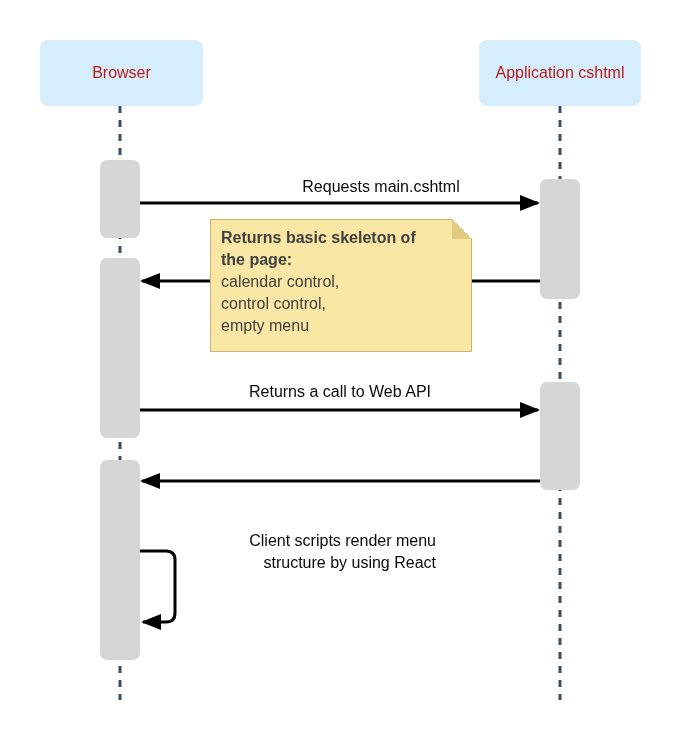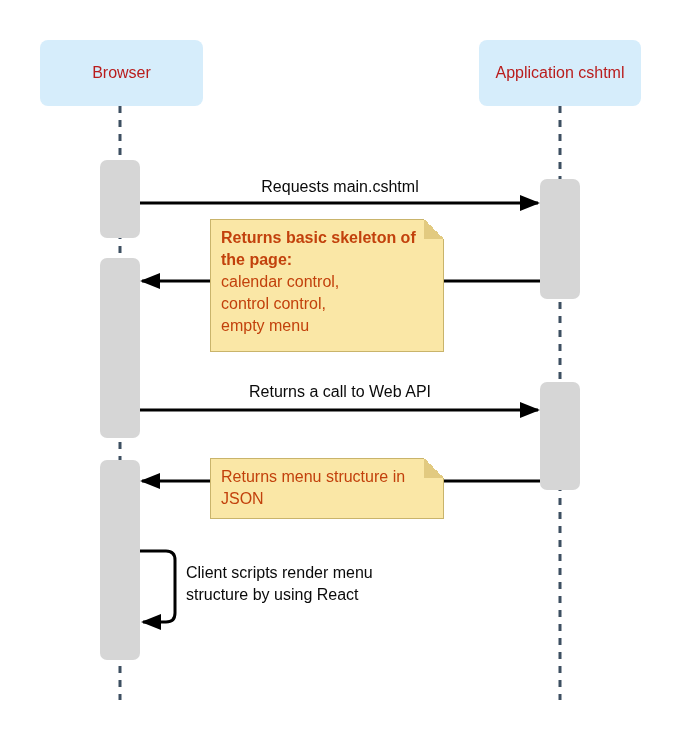--- a/index.html
+++ b/index.html
@@ -60,41 +60,41 @@
     position: absolute;
     left: 140px;
     width: 400px;
     text-align: center;
     font-size: 16px;
     color: #0a0a0a;
     z-index: 4;
     white-space: pre-line;
     line-height: 22px;
   }
-  .msg-1 { top: 176px; }
+  .msg-1 { top: 176px; padding-left: 41px; }
   .msg-2 { top: 381px; }
   .msg-self {
     left: 186px;
-    top: 562px;
+    top: 530px;
     width: 250px;
-    text-align: left;
+    text-align: right;
   }
 
   
   .note {
     position: absolute;
     left: 210px;
-    width: 234px;
+    width: 262px;
     background: #fae7a6;
     border: 1px solid #c9b46b;
     box-sizing: border-box;
     z-index: 5;
     font-size: 16px;
     line-height: 22px;
-    color: #c2410c;
+    color: #404040;
     padding: 7px 24px 0 10px;
   }
   .note-1 { top: 219px; height: 133px; }
   .note-2 { top: 458px; height: 61px; }
   .note .fold {
     position: absolute;
     top: -1px;
     right: -1px;
     width: 20px;
     height: 20px;
@@ -145,19 +145,14 @@
 structure by using React</div>
 
   <div class="note note-1">
     <div class="fold"></div>
     <div class="title">Returns basic skeleton of
 the page:</div>
     <div class="body">calendar control,
 control control,
 empty menu</div>
   </div>
-  <div class="note note-2">
-    <div class="fold"></div>
-    <div class="body">Returns menu structure in
-JSON</div>
-  </div>
 
 </div>
 
 </body></html>

